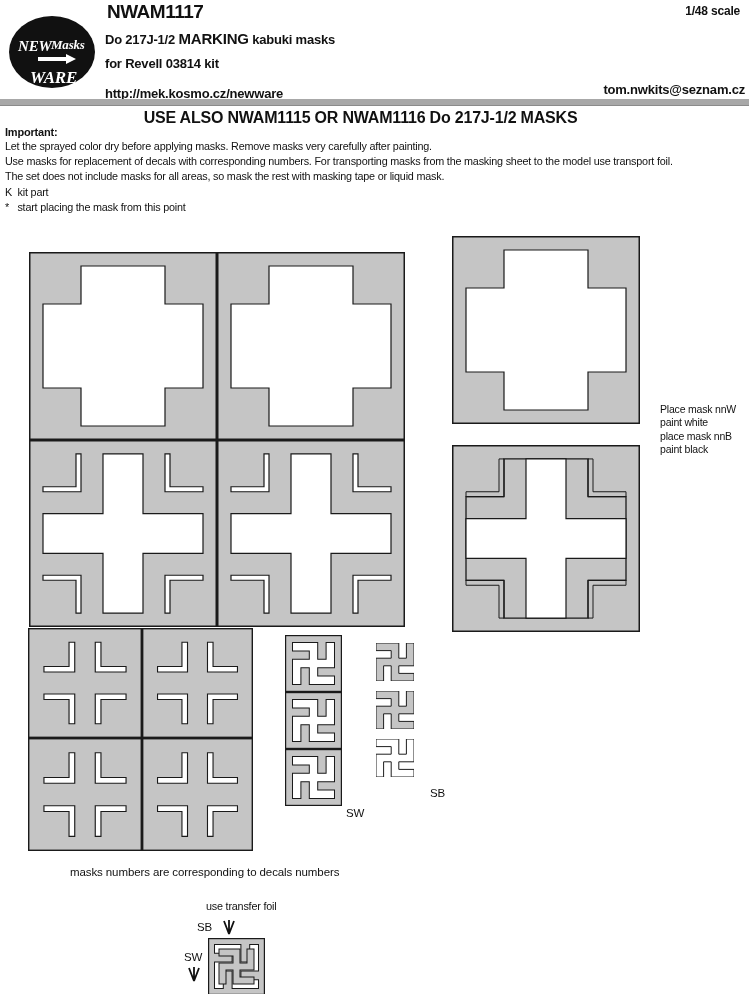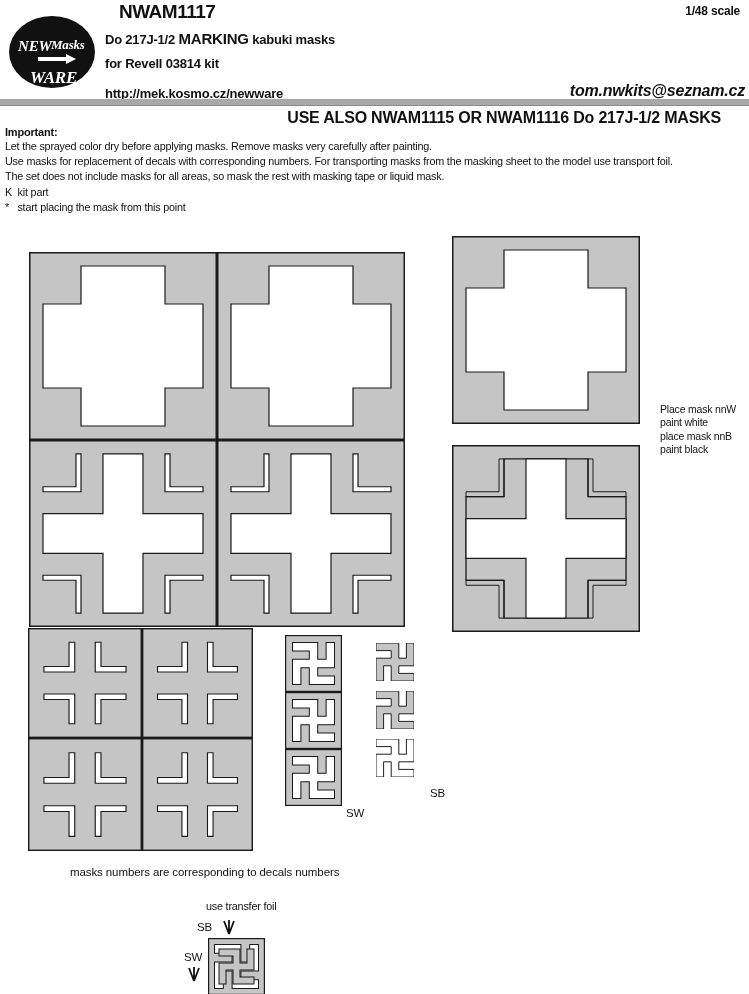--- a/index.html
+++ b/index.html
@@ -5,28 +5,28 @@
   html,body{margin:0;padding:0;}
   body{
     width:749px;height:994px;position:relative;overflow:hidden;
     background:var(--paper,#fff);
     font-family:"Liberation Sans","DejaVu Sans",sans-serif;
     color:var(--ink,#111);
     letter-spacing:-0.2px;
   }
   .abs{position:absolute;}
   
-  .product-code{left:119px;top:1px;font-size:19px;font-weight:bold;letter-spacing:-0.5px;}
+  .product-code{left:107px;top:1px;font-size:19px;font-weight:bold;letter-spacing:-0.5px;}
   .scale-note{right:9px;top:4px;font-size:12px;font-weight:bold;}
   .hline{left:105px;font-size:13px;font-weight:bold;white-space:pre;}
   .hline .big{font-size:15px;}
-  .email{right:4px;top:82px;font-size:16px;font-weight:bold;font-style:italic;}
+  .email{right:4px;top:82px;font-size:13px;font-weight:bold;}
   .header-divider{left:0;top:99px;width:749px;height:6px;background:var(--bar-gray,#a8a8a8);border-bottom:1px solid #8b8b8b;}
   
-  .headline{left:0;top:109px;width:721px;text-align:right;font-size:16px;font-weight:bold;letter-spacing:-0.2px;}
+  .headline{left:0;top:109px;width:721px;text-align:center;font-size:16px;font-weight:bold;letter-spacing:-0.2px;}
   .important-label{left:5px;top:126px;font-size:11px;font-weight:bold;}
   .notice-block{left:5px;top:139px;font-size:10.8px;line-height:15.2px;}
   .notice-line{white-space:pre;}
   
   .mask-label{font-size:11.5px;padding-left:44px;}
   .note-block{left:660px;top:403px;font-size:10.5px;line-height:13.4px;}
   
   .masks-note{left:70px;top:866px;font-size:11.5px;font-weight:normal;letter-spacing:-0.1px;}
   .transfer-note{left:206px;top:900px;font-size:10.8px;}
   .demo-label{font-size:11.5px;}

